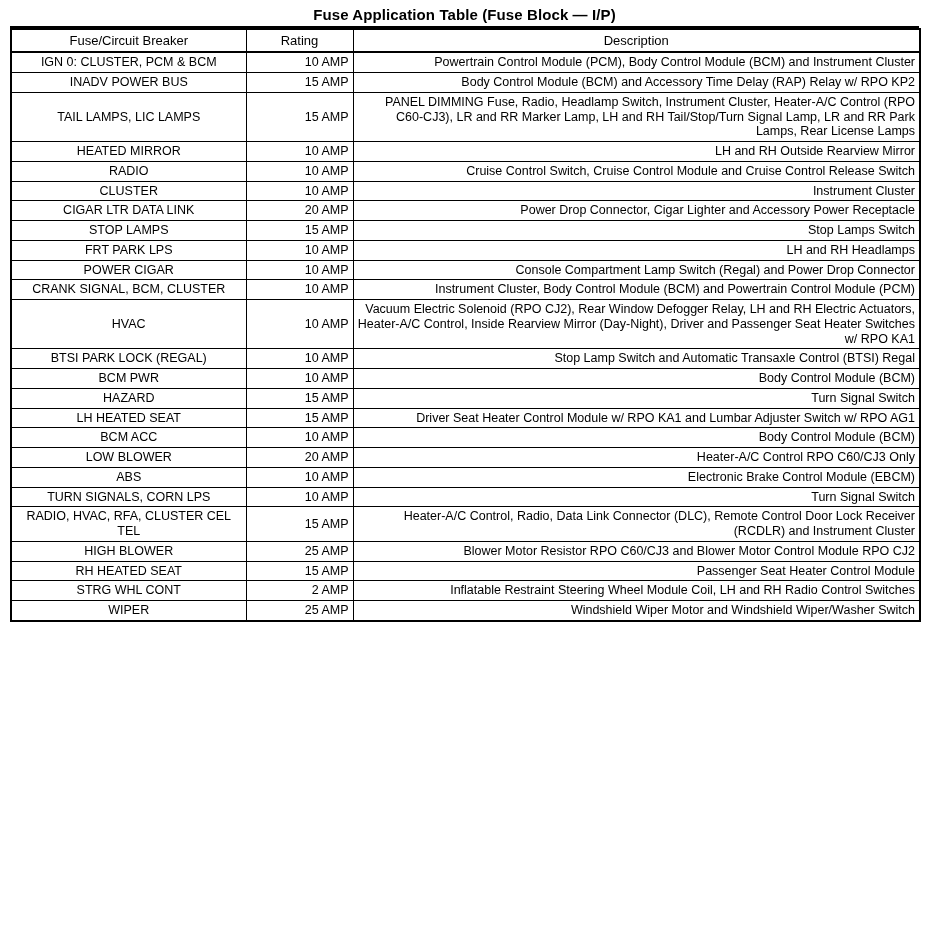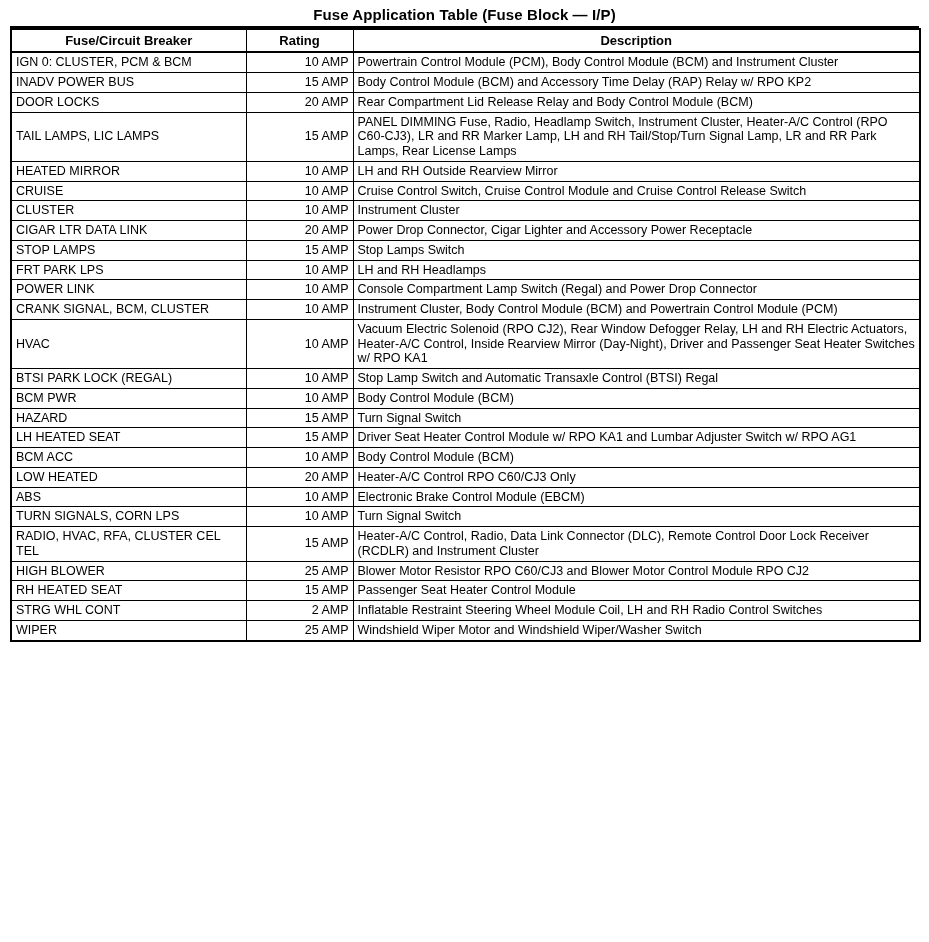--- a/index.html
+++ b/index.html
@@ -43,35 +43,36 @@
 
   table.fuse-table th,
   table.fuse-table td {
     border: 1px solid #000;
     font-size: 12.5px;
     line-height: 1.18;
     padding: 2px 4px;
     vertical-align: middle;
   }
   table.fuse-table thead th {
-    font-weight: bold;
+    font-weight: normal;
     text-align: center;
     font-size: 13px;
     padding: 3px 4px;
     border-bottom: 2px solid #000;
   }
   td.name {
+    text-align: center;
     padding: 3px 4px;
   }
   td.rating {
     text-align: right;
     white-space: nowrap;
   }
   td.desc {
-    text-align: left;
+    text-align: right;
     padding: 3px 5px;
   }
 </style>
 </head>
 <body>
 
 <div class="page">
 
   <div class="title-bar">Fuse Application Table (Fuse Block — I/P)</div>
 
@@ -93,36 +94,31 @@
         <td class="name">IGN 0: CLUSTER, PCM &amp; BCM</td>
         <td class="rating">10 AMP</td>
         <td class="desc">Powertrain Control Module (PCM), Body Control Module (BCM) and Instrument Cluster</td>
       </tr>
       <tr>
         <td class="name">INADV POWER BUS</td>
         <td class="rating">15 AMP</td>
         <td class="desc">Body Control Module (BCM) and Accessory Time Delay (RAP) Relay w/ RPO KP2</td>
       </tr>
       <tr>
-        <td class="name">DOOR LOCKS</td>
-        <td class="rating">20 AMP</td>
-        <td class="desc">Rear Compartment Lid Release Relay and Body Control Module (BCM)</td>
-      </tr>
-      <tr>
         <td class="name">TAIL LAMPS, LIC LAMPS</td>
         <td class="rating">15 AMP</td>
         <td class="desc">PANEL DIMMING Fuse, Radio, Headlamp Switch, Instrument Cluster, Heater-A/C Control (RPO C60-CJ3), LR and RR Marker Lamp, LH and RH Tail/Stop/Turn Signal Lamp, LR and RR Park Lamps, Rear License Lamps</td>
       </tr>
       <tr>
         <td class="name">HEATED MIRROR</td>
         <td class="rating">10 AMP</td>
         <td class="desc">LH and RH Outside Rearview Mirror</td>
       </tr>
       <tr>
-        <td class="name">CRUISE</td>
+        <td class="name">RADIO</td>
         <td class="rating">10 AMP</td>
         <td class="desc">Cruise Control Switch, Cruise Control Module and Cruise Control Release Switch</td>
       </tr>
       <tr>
         <td class="name">CLUSTER</td>
         <td class="rating">10 AMP</td>
         <td class="desc">Instrument Cluster</td>
       </tr>
       <tr>
         <td class="name">CIGAR LTR DATA LINK</td>
@@ -133,21 +129,21 @@
         <td class="name">STOP LAMPS</td>
         <td class="rating">15 AMP</td>
         <td class="desc">Stop Lamps Switch</td>
       </tr>
       <tr>
         <td class="name">FRT PARK LPS</td>
         <td class="rating">10 AMP</td>
         <td class="desc">LH and RH Headlamps</td>
       </tr>
       <tr>
-        <td class="name">POWER LINK</td>
+        <td class="name">POWER CIGAR</td>
         <td class="rating">10 AMP</td>
         <td class="desc">Console Compartment Lamp Switch (Regal) and Power Drop Connector</td>
       </tr>
       <tr>
         <td class="name">CRANK SIGNAL, BCM, CLUSTER</td>
         <td class="rating">10 AMP</td>
         <td class="desc">Instrument Cluster, Body Control Module (BCM) and Powertrain Control Module (PCM)</td>
       </tr>
       <tr>
         <td class="name">HVAC</td>
@@ -173,21 +169,21 @@
         <td class="name">LH HEATED SEAT</td>
         <td class="rating">15 AMP</td>
         <td class="desc">Driver Seat Heater Control Module w/ RPO KA1 and Lumbar Adjuster Switch w/ RPO AG1</td>
       </tr>
       <tr>
         <td class="name">BCM ACC</td>
         <td class="rating">10 AMP</td>
         <td class="desc">Body Control Module (BCM)</td>
       </tr>
       <tr>
-        <td class="name">LOW HEATED</td>
+        <td class="name">LOW BLOWER</td>
         <td class="rating">20 AMP</td>
         <td class="desc">Heater-A/C Control RPO C60/CJ3 Only</td>
       </tr>
       <tr>
         <td class="name">ABS</td>
         <td class="rating">10 AMP</td>
         <td class="desc">Electronic Brake Control Module (EBCM)</td>
       </tr>
       <tr>
         <td class="name">TURN SIGNALS, CORN LPS</td>

